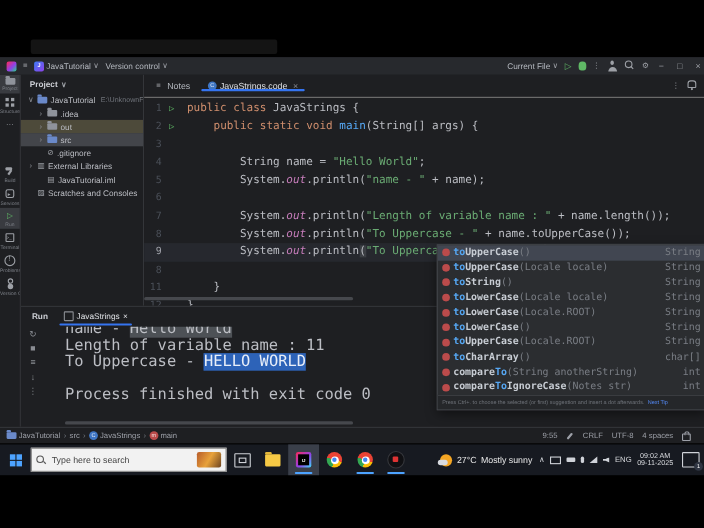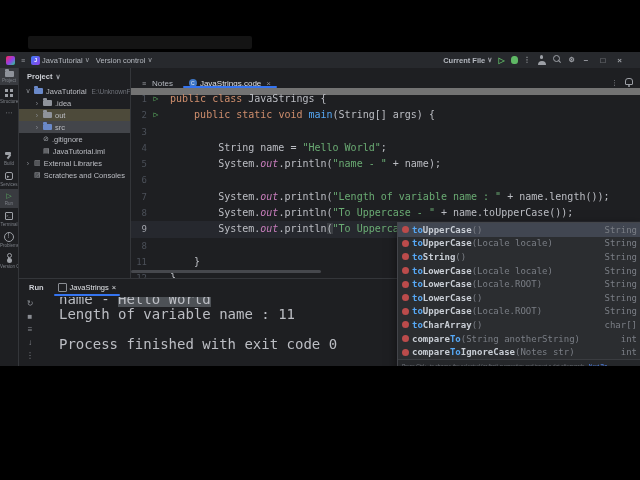--- a/index.html
+++ b/index.html
@@ -1,28 +1,28 @@
 <!DOCTYPE html>
 <html><head>
 <meta charset="utf-8">
 <style>
   html,body{margin:0;padding:0;background:#000;}
-  .screen{position:relative;width:640px;height:366px;background:#000;overflow:hidden;
+  .screen{position:relative;width:640px;height:480px;background:#000;overflow:hidden;
     font-family:"Liberation Sans",sans-serif;color:#bcbec4;}
   .blur-blob{position:absolute;left:28px;top:36px;width:224px;height:13px;background:#141414;border-radius:2px;}
 
   
   .ide{position:absolute;left:0;top:52px;width:640px;height:350px;background:#1e1f22;}
 
   
   .titlebar{position:absolute;left:0;top:0;width:640px;height:16px;background:#27292d;
     display:flex;align-items:center;font-size:7.5px;color:#b4b8bf;}
   .tb-left,.tb-right{display:flex;align-items:center;gap:6px;}
   .tb-left{padding-left:6px;flex:1;}
-  .tb-right{padding-right:15px;font-weight:bold;}
+  .tb-right{padding-right:0;}
   .ij-logo{width:9px;height:9px;border-radius:2px;background:linear-gradient(135deg,#fe2857,#8f41e9 55%,#21d789);}
   .jt-badge{width:9px;height:9px;border-radius:2px;background:linear-gradient(135deg,#3d7bf5,#8f41e9);
     color:#fff;font-size:5px;display:flex;align-items:center;justify-content:center;font-weight:bold;}
   .tb-item{display:flex;align-items:center;gap:2px;}
   .glyph{font-size:7px;color:#9da0a6;}
   .green{color:#5fb865;}
   .play-glyph{font-size:8px;}
   .bug-ic{width:7px;height:8px;background:#5fb865;border-radius:45% 45% 40% 40%;}
   .winbtn{font-size:8px;color:#9da0a6;padding:0 3px;}
 
@@ -77,22 +77,22 @@
   .proj-head{display:flex;align-items:center;gap:3px;padding:4px 0 4px 8px;font-size:7.5px;font-weight:bold;color:#ced0d6;}
   .tree-row{display:flex;align-items:center;gap:3px;height:12px;font-size:7.5px;color:#bcbec4;
     white-space:nowrap;overflow:hidden;}
   .tree-row .chev{width:6px;color:#8a8d93;font-size:7px;flex:0 0 auto;text-align:center;}
   .tree-row.selrow{background:#43454a;}
   .tree-row.exclrow{background:#4d4a3a;}
   .t-extra{color:#6f737a;font-size:6.5px;margin-left:2px;}
 
   
   .editor{position:absolute;left:131px;top:16px;right:0;height:210px;background:#1e1f22;overflow:hidden;}
-  .tabs{position:absolute;left:0;top:0;right:0;height:20px;border-bottom:7px solid #737373;
-    display:flex;align-items:flex-end;font-size:8px;color:#b4b8bf;}
+  .tabs{position:absolute;left:0;top:0;right:0;height:20px;border-bottom:1px solid #737373;
+    display:flex;align-items:center;font-size:8px;color:#b4b8bf;}
   .tab{display:flex;align-items:center;gap:3px;padding:0 8px;position:relative;}
   .tab.active{color:#dfe1e5;}
   .tab.active::after{content:"";position:absolute;left:2px;right:2px;bottom:0;height:2px;background:#3574f0;border-radius:1px;}
   .tab .close{color:#8a8d93;font-size:8px;margin-left:2px;}
   .tabs-right{margin-left:auto;display:flex;align-items:center;gap:6px;padding-right:6px;}
   .code{position:absolute;left:0;top:21px;right:0;bottom:0;font-family:"DejaVu Sans Mono","Liberation Mono",monospace;
     font-size:10px;line-height:16.3px;padding-top:2px;}
   .cl{display:flex;align-items:center;height:16.3px;position:relative;}
   .cl.cur{background:#26282e;}
   .ln{width:16px;text-align:right;color:#4b5059;font-size:9px;flex:0 0 auto;}
@@ -304,29 +304,29 @@
           <div class="tree-row selrow" style="padding-left: 15px;">
             <span class="chev">›</span>
             <span class="fold blue"></span>
             <span>src</span>
           </div>
           <div class="tree-row" style="padding-left: 15px;">
             <span class="chev"></span>
             <span class="glyph">⊘</span>
             <span>.gitignore</span>
           </div>
+          <div class="tree-row" style="padding-left: 6px;">
+            <span class="chev">›</span>
+            <span class="glyph">▥</span>
+            <span>External Libraries</span>
+          </div>
           <div class="tree-row" style="padding-left: 15px;">
             <span class="chev"></span>
             <span class="glyph">▤</span>
             <span>JavaTutorial.iml</span>
-          </div>
-          <div class="tree-row" style="padding-left: 6px;">
-            <span class="chev">›</span>
-            <span class="glyph">▥</span>
-            <span>External Libraries</span>
           </div>
           <div class="tree-row" style="padding-left: 6px;">
             <span class="chev"></span>
             <span class="glyph">▨</span>
             <span>Scratches and Consoles</span>
           </div>
         </div>
     </div>
 
     <div class="editor">
@@ -493,20 +493,21 @@
       <div class="run-toolbar" id="run-toolbar">
           <span>↻</span>
           <span>■</span>
           <span>≡</span>
           <span>↓</span>
           <span>⋮</span>
         </div>
       <div class="console" id="console-lines">
           <div class="con-line clip"><span>name - </span><span class="sel-grey">Hello World</span></div>
           <div class="con-line"><span>Length of variable name : 11</span></div>
+          <div class="con-line"><span>To Uppercase - </span><span class="sel-blue">HELLO WORLD</span></div>
           <div class="con-line"><span>&nbsp;</span></div>
           <div class="con-line"><span>Process finished with exit code 0</span></div>
         </div>
       <div class="con-hscroll"></div>
     </div>
 
     <div class="statusbar">
       <div class="crumbs" id="crumbs">
           <span class="crumb">
             <span class="fold blue"></span>

